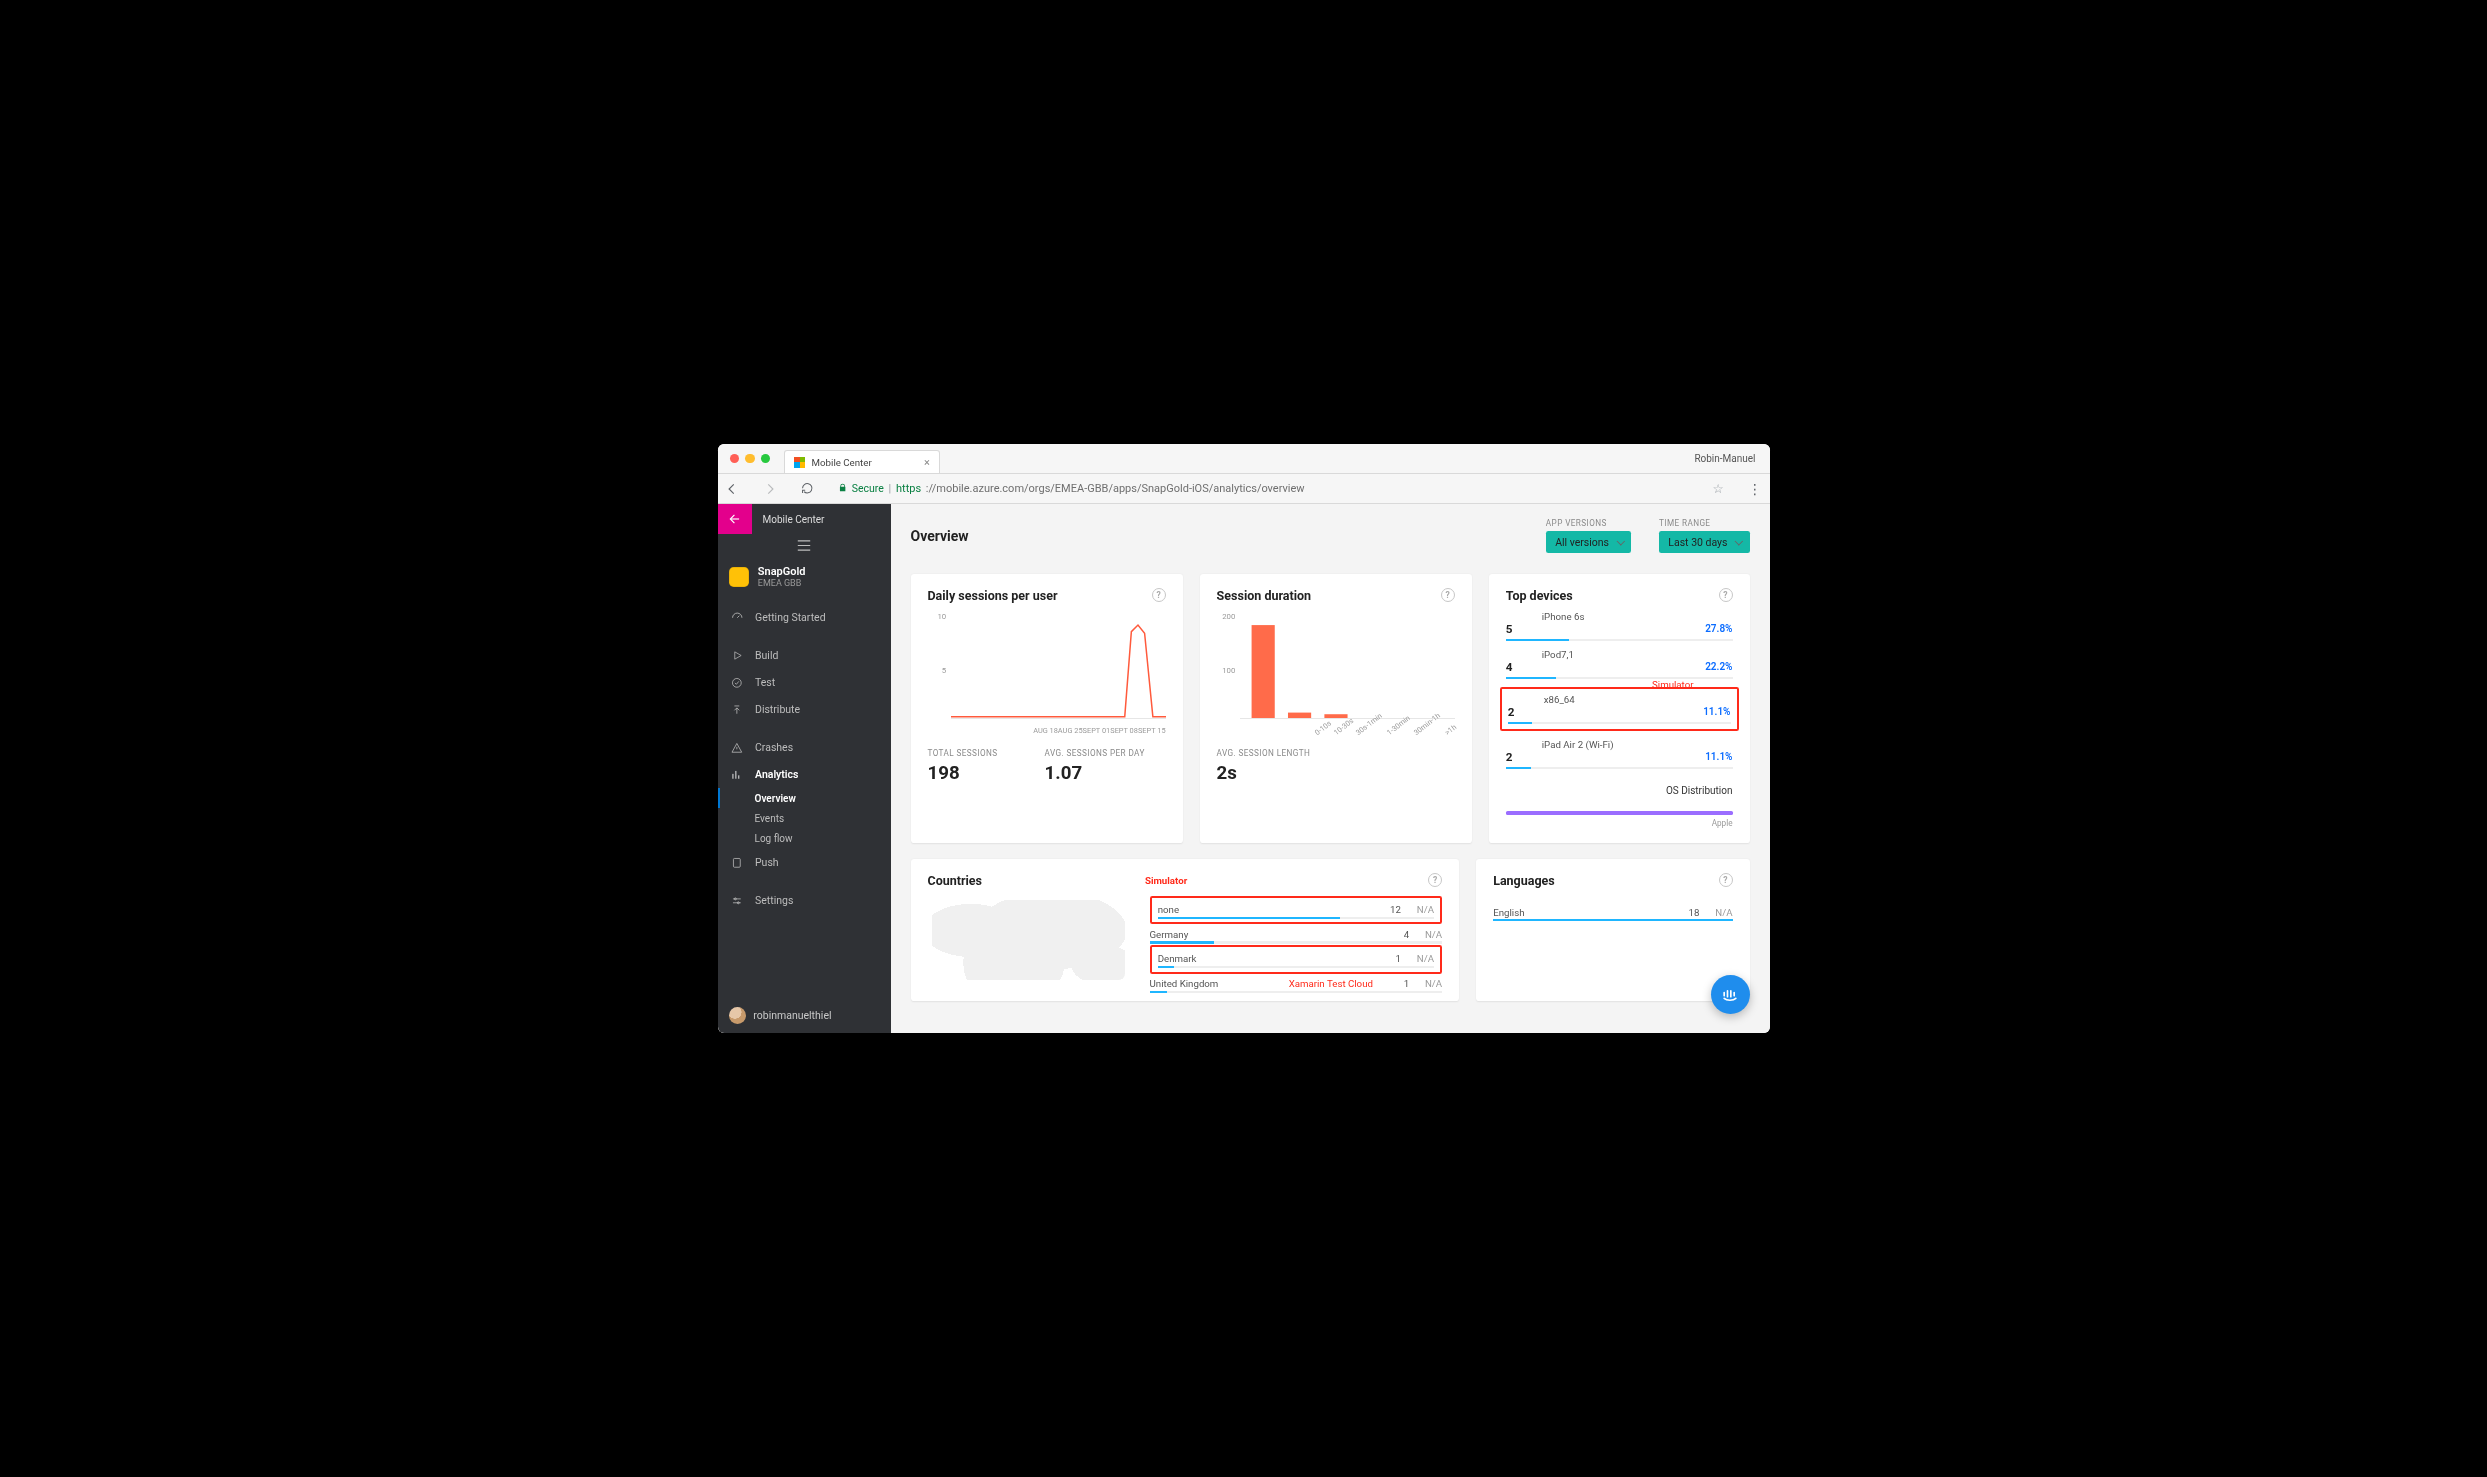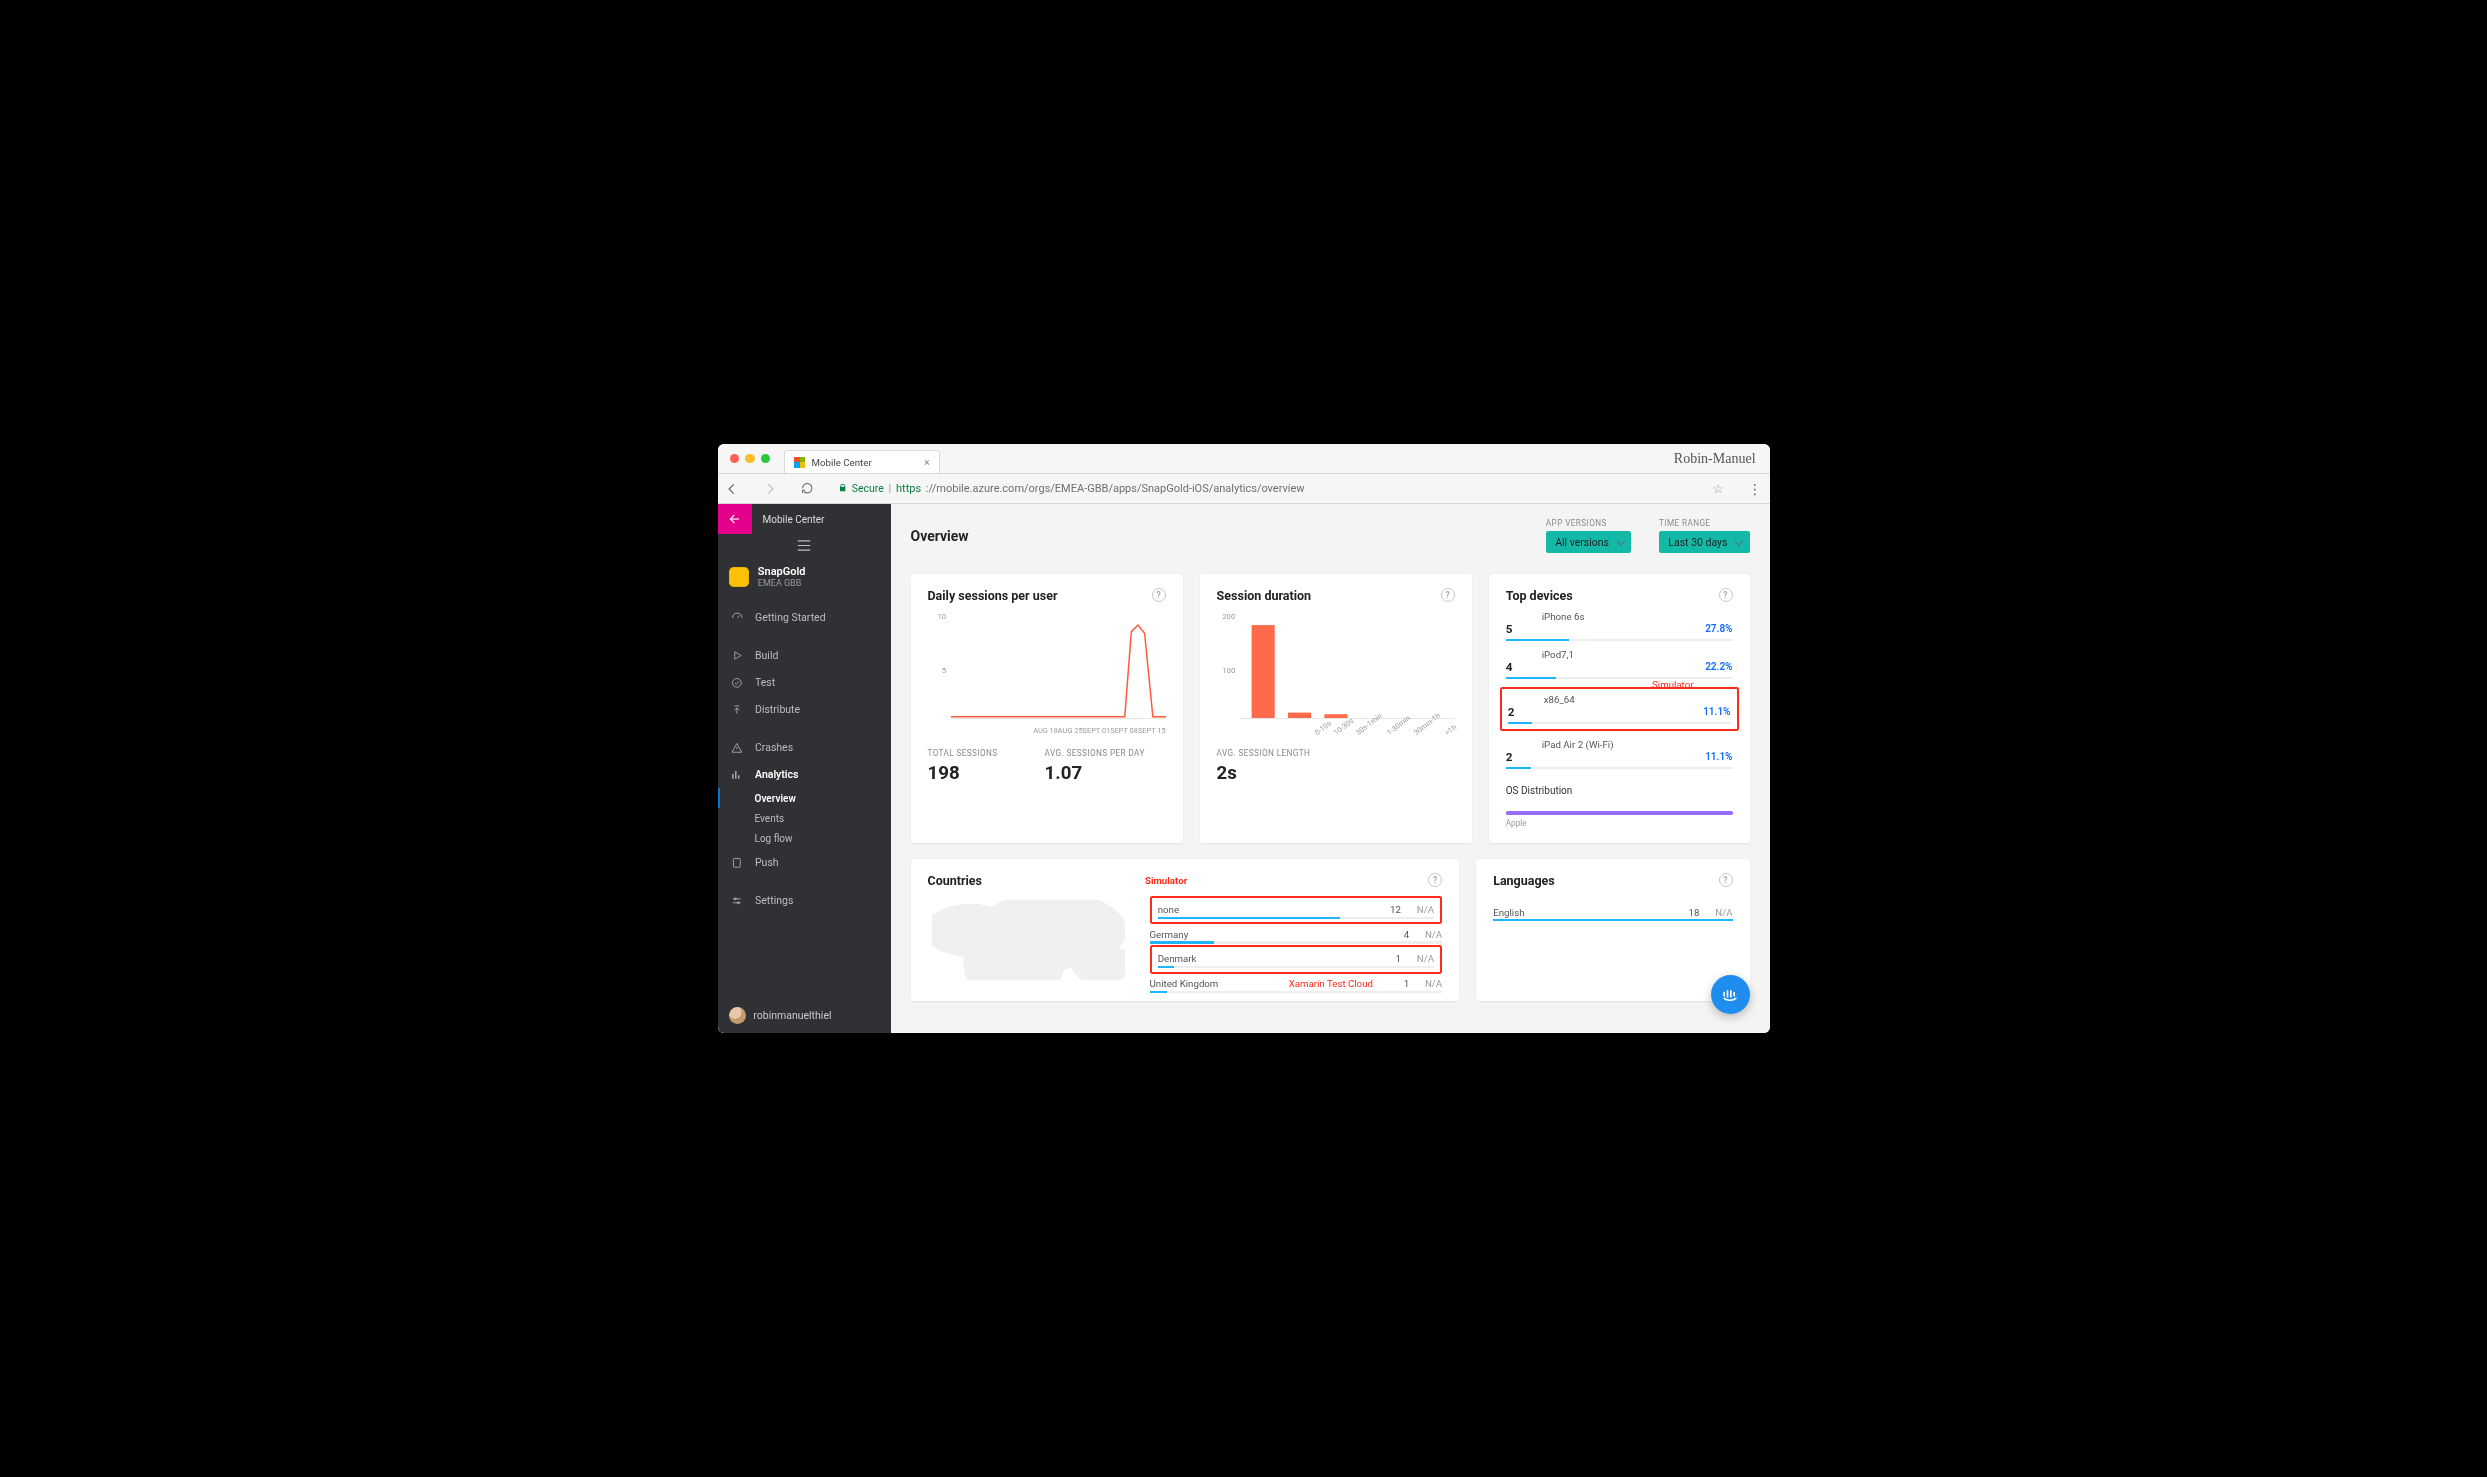--- a/index.html
+++ b/index.html
@@ -11,21 +11,21 @@
 .tab-row { display: flex; align-items: center; height: 30px; padding: 0 6.2px; border-bottom: 0.8px solid #d9d9d9; position: relative; }
 .traffic { display: flex; gap: 6.2px; padding: 0 6.2px; margin-right: 7.8px; }
 .dot { width: 9.3px; height: 9.3px; border-radius: 50%; }
 .dot.red { background: #ff5f56; }
 .dot.yellow { background: #ffbd2e; }
 .dot.green { background: #27c93f; }
 .tab { display: flex; align-items: center; gap: 6.2px; background: #fff; border: 0.8px solid #d9d9d9; border-bottom: none; border-radius: 3.1px 3.1px 0 0; height: 23px; padding: 0 9.3px; font-size: 9.7px; color: #444; margin-top: 6.2px; min-width: 156px; }
 .tab .close { margin-left: auto; color: #888; font-size: 11px; }
 .favicon { width: 11px; height: 11px; display: grid; grid-template-columns: 1fr 1fr; grid-template-rows: 1fr 1fr; gap: 0.8px; }
 .favicon > span:nth-child(1){background:#f25022;} .favicon>span:nth-child(2){background:#7fba00;} .favicon>span:nth-child(3){background:#00a4ef;} .favicon>span:nth-child(4){background:#ffb900;}
-.profile-name { margin-left: auto; font-size: 14px; color: #555; padding-right: 7.8px; font-family: Liberation Serif, serif; }
+.profile-name { margin-left: auto; font-size: 10px; color: #555; padding-right: 7.8px; }
 .addr-row { display: flex; align-items: center; height: 30px; padding: 0 7.8px; gap: 24px; border-bottom: 0.8px solid #d9d9d9; }
 .nav-btn { color: #5f6368; display: inline-flex; cursor: pointer; }
 .addr-bar { flex: 1; display: flex; align-items: center; font-size: 11px; gap: 4.7px; }
 .secure { color: #0b8043; font-size: 10.5px; }
 .sep { color: #9aa0a6; }
 .url-https { color: #0b8043; }
 .url-rest { color: #6f6f6f; }
 .star { color: #9aa0a6; font-size: 12.5px; }
 .kebab { color: #5f6368; font-size: 14px; letter-spacing: 0; }
 
@@ -79,21 +79,21 @@
 .device-row { margin-top: 7.8px; margin-bottom: 7.8px; position: relative; }
 .device-row .name { font-size: 9.7px; color: #555; margin-left: 36px; }
 .device-row .line2 { display: flex; align-items: center; justify-content: space-between; }
 .device-row .cnt { font-size: 11.7px; font-weight: 700; color: #222; }
 .device-row .pct { font-size: 10px; font-weight: 600; color: #0b6cff; }
 .device-bar { height: 2.3px; background: #eee; position: relative; margin-top: 3.1px; }
 .device-bar > span { position: absolute; left: 0; top: 0; bottom: 0; background: #1fb6ff; }
 .redbox { border: 2.3px solid #ff2a1a; border-radius: 2.3px; padding: 4.7px 6.2px; margin: 0 -6.2px; }
 .anno { position: absolute; color: #ff2a1a; font-size: 9.7px; }
 
-.osdist { margin-top: 16px; }
+.osdist { margin-top: 16px; text-align: right; }
 .osdist .title { font-size: 10px; color: #333; margin-bottom: 15.6px; }
 .osdist .bar { height: 3.1px; background: #9b6dff; border-radius: 1.6px; }
 .osdist .lbl { font-size: 8.2px; color: #9a9a9a; margin-top: 3.1px; }
 
 .country-row { display: flex; align-items: center; font-size: 9.7px; color: #555; padding: 4.7px 0 1.6px; }
 .country-row .c-name { flex: 1; }
 .country-row .c-val { width: 30px; text-align: right; color: #555; }
 .country-row .c-na { width: 33px; text-align: right; color: #9a9a9a; }
 .c-bar { height: 2.3px; background: #eee; position: relative; margin-bottom: 1.6px; }
 .c-bar > span { position: absolute; left: 0; top: 0; bottom: 0; background: #1fb6ff; }

